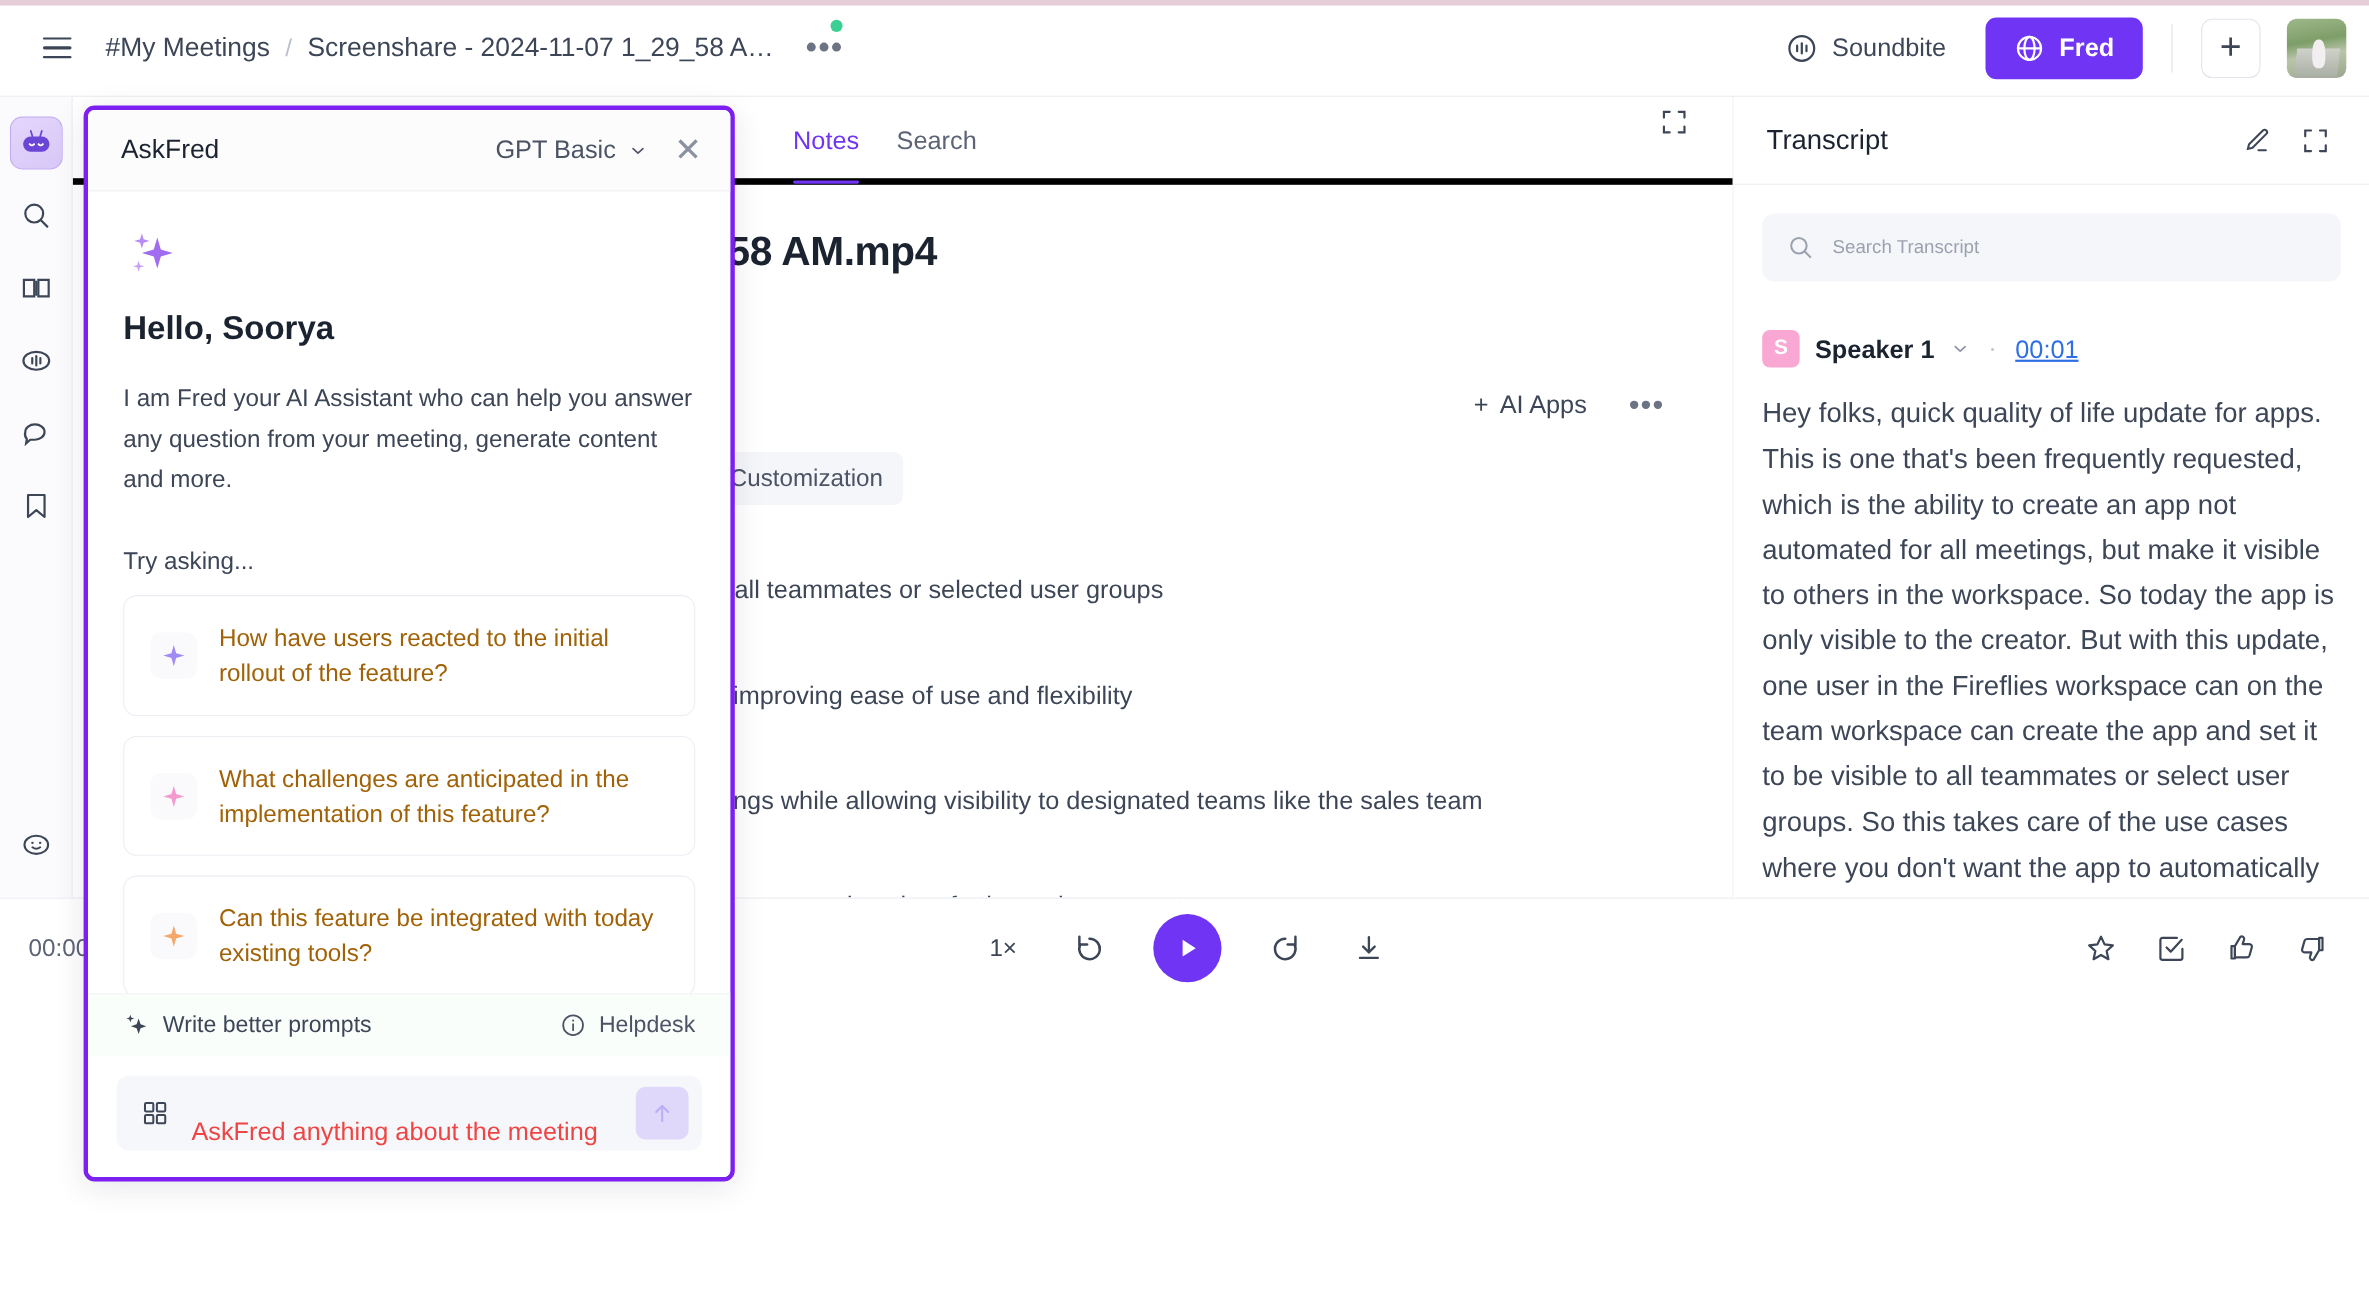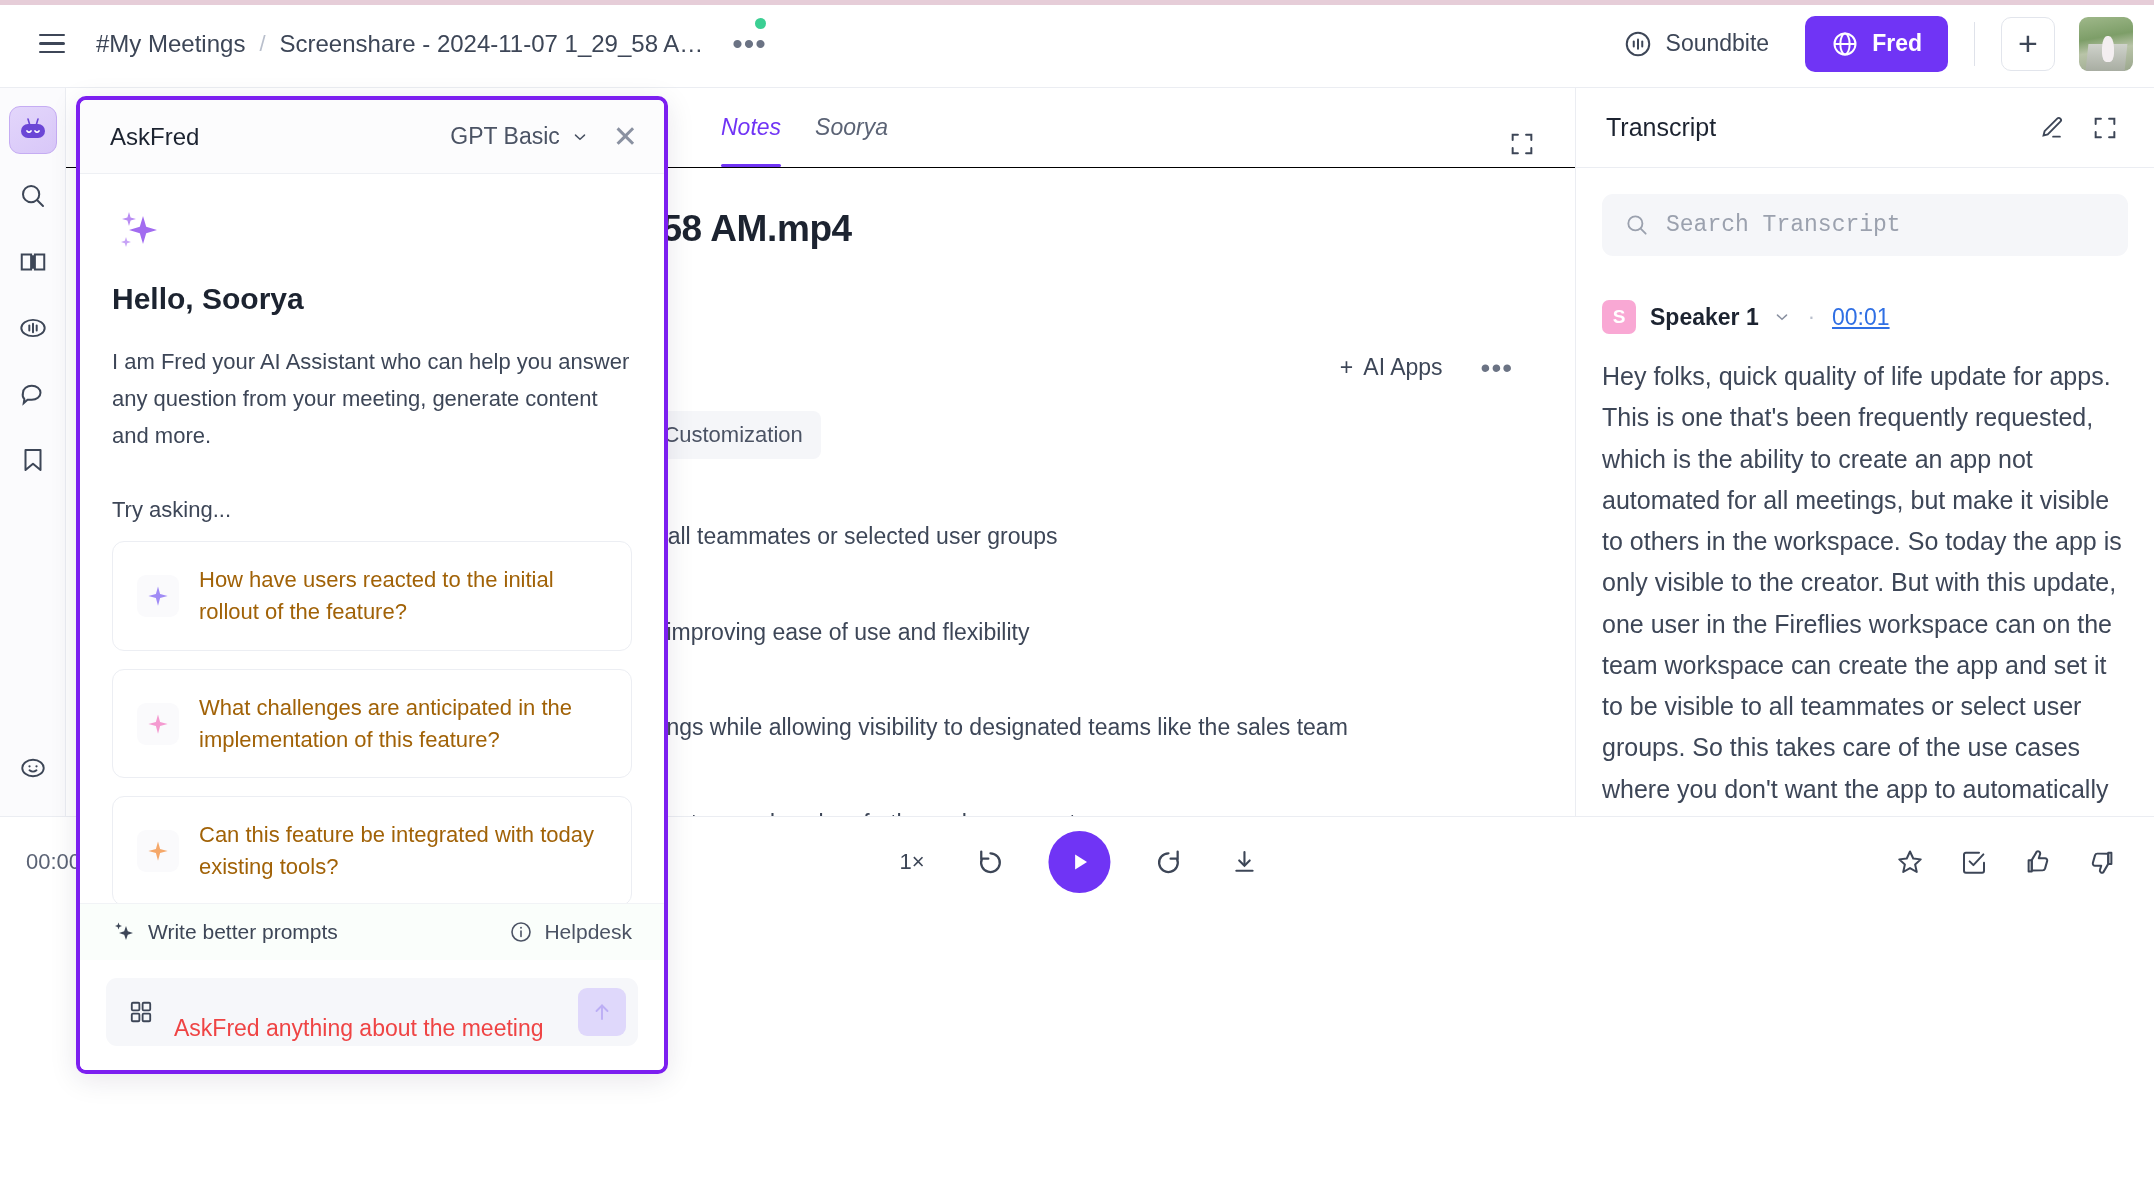--- a/index.html
+++ b/index.html
@@ -102,22 +102,22 @@
   .rail-spacer { flex: 1; }
   .rail-bottom { margin-bottom: 24px; }
 
   
   .center {
     position: absolute; left: 66px; top: 88px; bottom: 90px; right: 578px;
     background: #fff; border-right: 1px solid #ebedf2;
     display: flex; flex-direction: column;
   }
   .tabs-row {
-    height: 80px; display: flex; align-items: flex-end;
-    border-bottom: 1px solid #000000; padding: 0 30px; position: relative; font-style: italic;
+    height: 80px; display: flex; align-items: flex-start;
+    border-bottom: 6px solid #000000; padding: 0 30px; position: relative;
   }
   .tabs { display: flex; gap: 34px; margin-left: 625px; }
   .tab {
     font-size: 23px; color: #5b6375; cursor: pointer;
     height: 79px; display: flex; align-items: center; position: relative;
   }
   .tab.active { color: #7034f5; }
   .tab.active::after {
     content: ""; position: absolute; bottom: 0; left: 0; right: 0;
     height: 3px; background: #7034f5; border-radius: 2px;
@@ -163,21 +163,21 @@
   .tr-actions { margin-left: auto; display: flex; gap: 8px; }
   .tr-icon-btn {
     width: 46px; height: 46px; border-radius: 8px; cursor: pointer;
     display: flex; align-items: center; justify-content: center;
   }
   .tr-search {
     margin: 26px 26px 0 26px; background: #f5f6f9; border-radius: 11px;
     height: 62px; display: flex; align-items: center; gap: 16px; padding: 0 22px;
     cursor: text;
   }
-  .tr-search-text { font-size: 23px; color: #9ba1ae; font-family: Liberation Mono, monospace; }
+  .tr-search-text { font-size: 17px; color: #9ba1ae; }
   .speaker-row { display: flex; align-items: center; gap: 14px; margin: 44px 26px 0 26px; }
   .sp-avatar {
     width: 34px; height: 34px; border-radius: 7px; background: #f9a8d4;
     color: #fff; font-size: 19px; font-weight: 700;
     display: flex; align-items: center; justify-content: center;
   }
   .sp-name { font-size: 23px; font-weight: 700; color: #1c2330; }
   .sp-caret { color: #8a91a1; font-size: 17px; }
   .sp-bullet { color: #b9bfcc; font-size: 22px; margin: 0 3px; }
   .sp-time { font-size: 23px; color: #2f6fe4; text-decoration: underline; cursor: pointer; }
@@ -389,21 +389,21 @@
           <path d="M9.2 13.8q2.8 2.2 5.6 0" stroke-linecap="round"></path>
         </svg>
       </span>
     </div>
   </div>
 
   <div class="center">
     <div class="tabs-row">
       <div class="tabs">
         <div class="tab active">Notes</div>
-        <div class="tab">Soorya</div>
+        <div class="tab">Search</div>
       </div>
       <div class="expand-btn">
         <span>
           <svg class="icn" width="28" height="28" viewBox="0 0 24 24" fill="none" stroke="#3d4657" stroke-width="1.7" stroke-linecap="round">
             <path d="M4 8.5V4h4.5"></path>
               <path d="M15.5 4H20v4.5"></path>
               <path d="M20 15.5V20h-4.5"></path>
               <path d="M8.5 20H4v-4.5"></path>
           </svg>
         </span>

